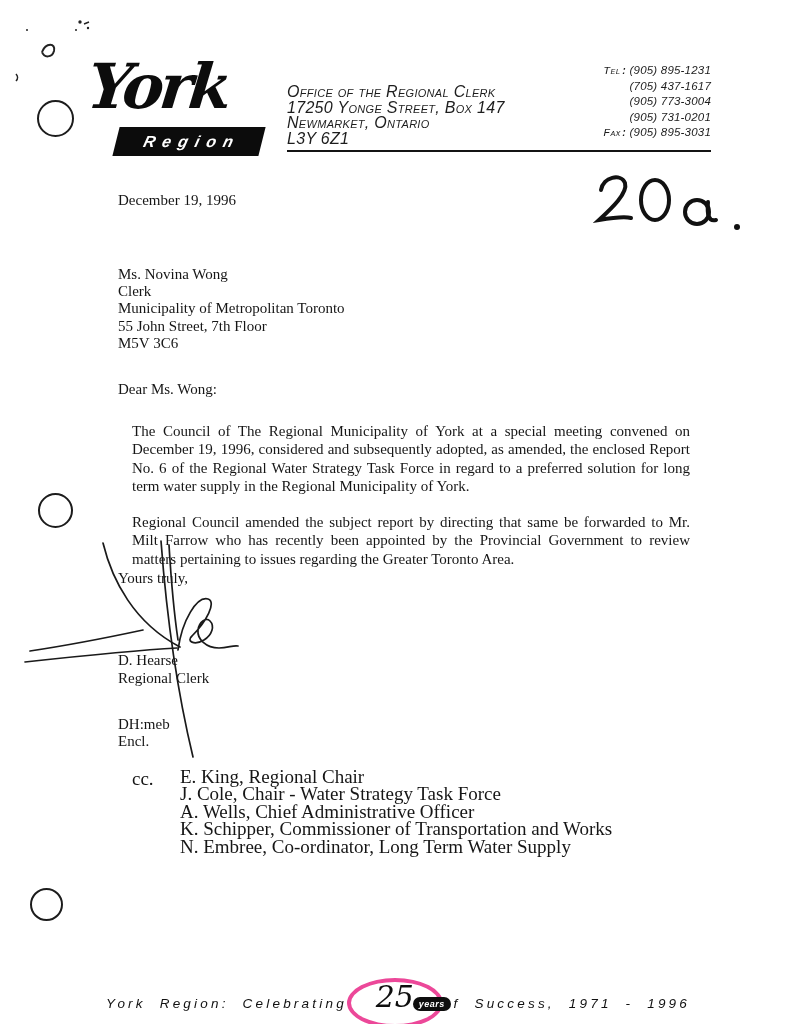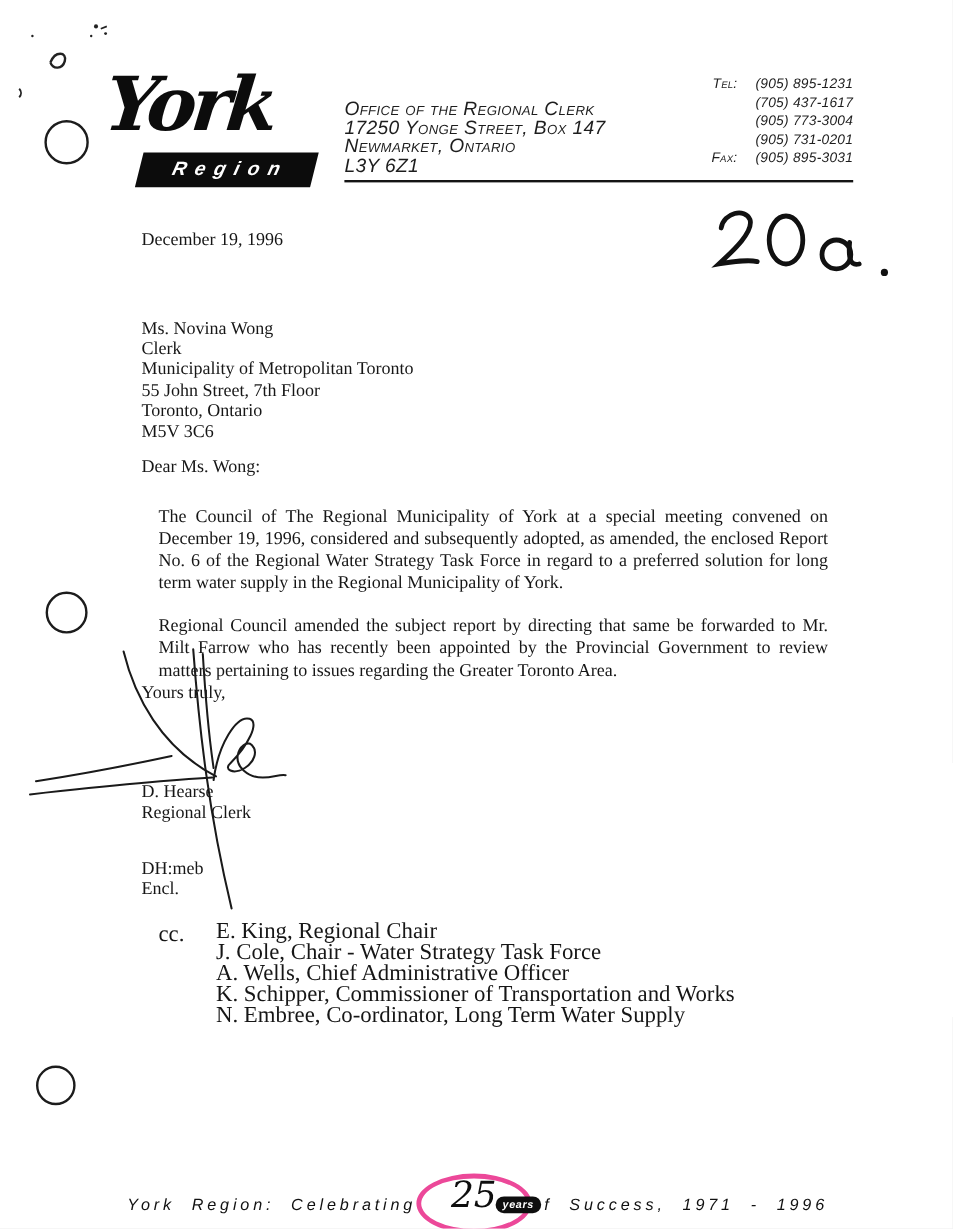--- a/index.html
+++ b/index.html
@@ -35,21 +35,21 @@
     position:absolute; left:287px; top:84px;
     font-family:"Liberation Sans", sans-serif; font-style:italic;
     font-variant:small-caps; font-size:16px; line-height:15.5px;
     color:#1d1d1d; letter-spacing:.3px;
   }
   .phone-block {
     position:absolute; right:83px; top:63px; text-align:right;
     font-family:"Liberation Sans", sans-serif; font-style:italic;
     font-size:11.5px; line-height:15.5px; color:#1d1d1d; letter-spacing:.2px;
   }
-  .phone-row .plabel { font-variant:small-caps; margin-right:15px; }
+  .phone-row .plabel { font-variant:small-caps; margin-right:2px;font-family:Liberation Mono, monospace; }
   .header-rule { position:absolute; left:287px; top:150px; width:424px; height:2px; background:#141414; }
   
   .textline { position:absolute; font-size:15px; }
   .date { left:118px; top:192px; }
   .recipient { position:absolute; left:118px; top:266px; font-size:15px; line-height:17.2px; }
   .salutation { left:118px; top:381px; }
   .para {
     position:absolute; left:118px; width:558px; text-align:justify;
     font-size:15px; line-height:18.4px; margin:14px;
   }
@@ -139,21 +139,20 @@
     <circle cx="112" cy="42" r="12"></circle>
     <path d="M123,32 C122,44 123,52 131,50"></path>
     <circle cx="152" cy="57" r="3" fill="#111" stroke="none"></circle>
   </svg>
 
   <div class="recipient">
     <div>Ms. Novina Wong</div>
     <div>Clerk</div>
     <div>Municipality of Metropolitan Toronto</div>
     <div>55 John Street, 7th Floor</div>
-    <div>Toronto, Ontario</div>
     <div>M5V 3C6</div>
   </div>
 
   <div class="textline salutation">Dear Ms. Wong:</div>
 
   <p class="para para1">The Council of The Regional Municipality of York at a special meeting convened on December 19, 1996, considered and subsequently adopted, as amended, the enclosed Report No. 6 of the Regional Water Strategy Task Force in regard to a preferred solution for long term water supply in the Regional Municipality of York.</p>
   <p class="para para2">Regional Council amended the subject report by directing that same be forwarded to Mr. Milt Farrow who has recently been appointed by the Provincial Government to review matters pertaining to issues regarding the Greater Toronto Area.</p>
 
   <div class="textline closing">Yours truly,</div>
 

